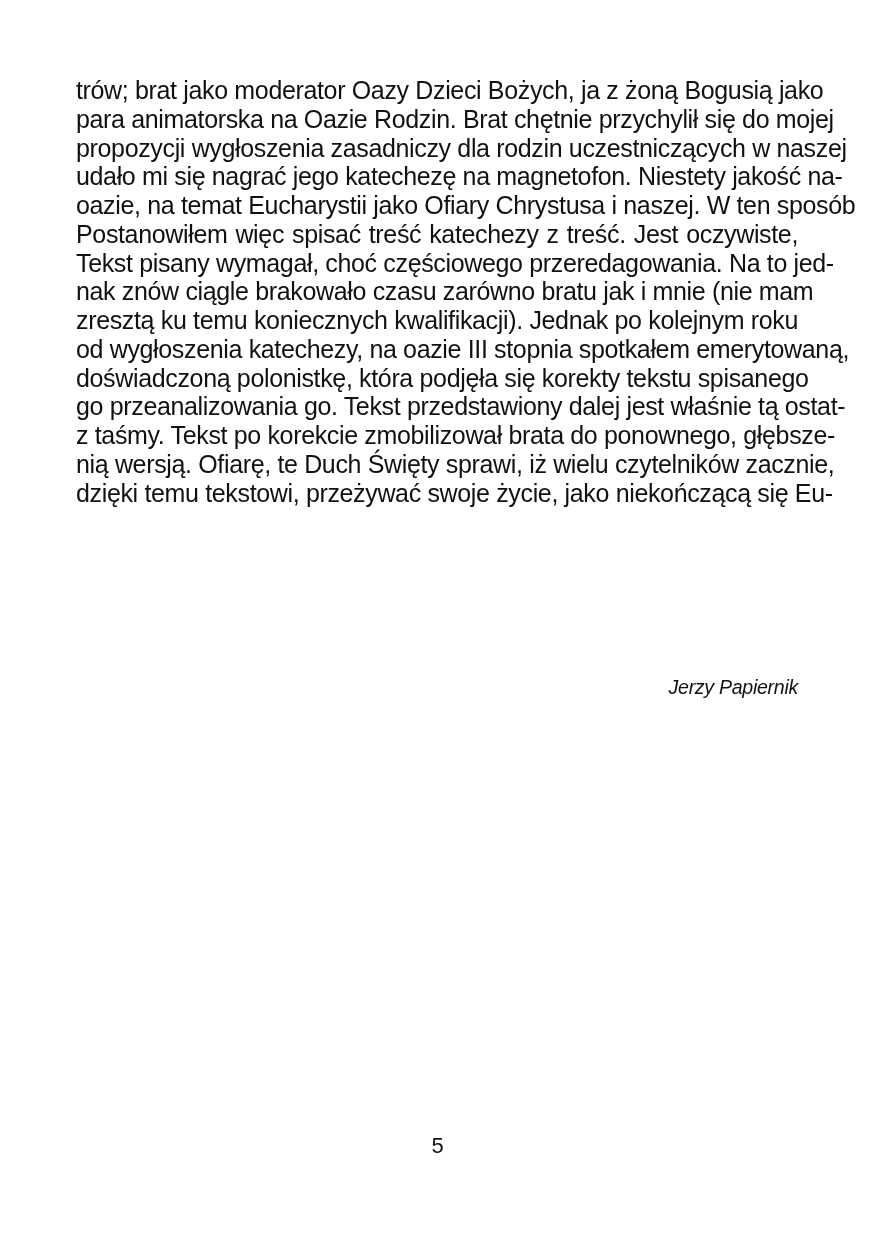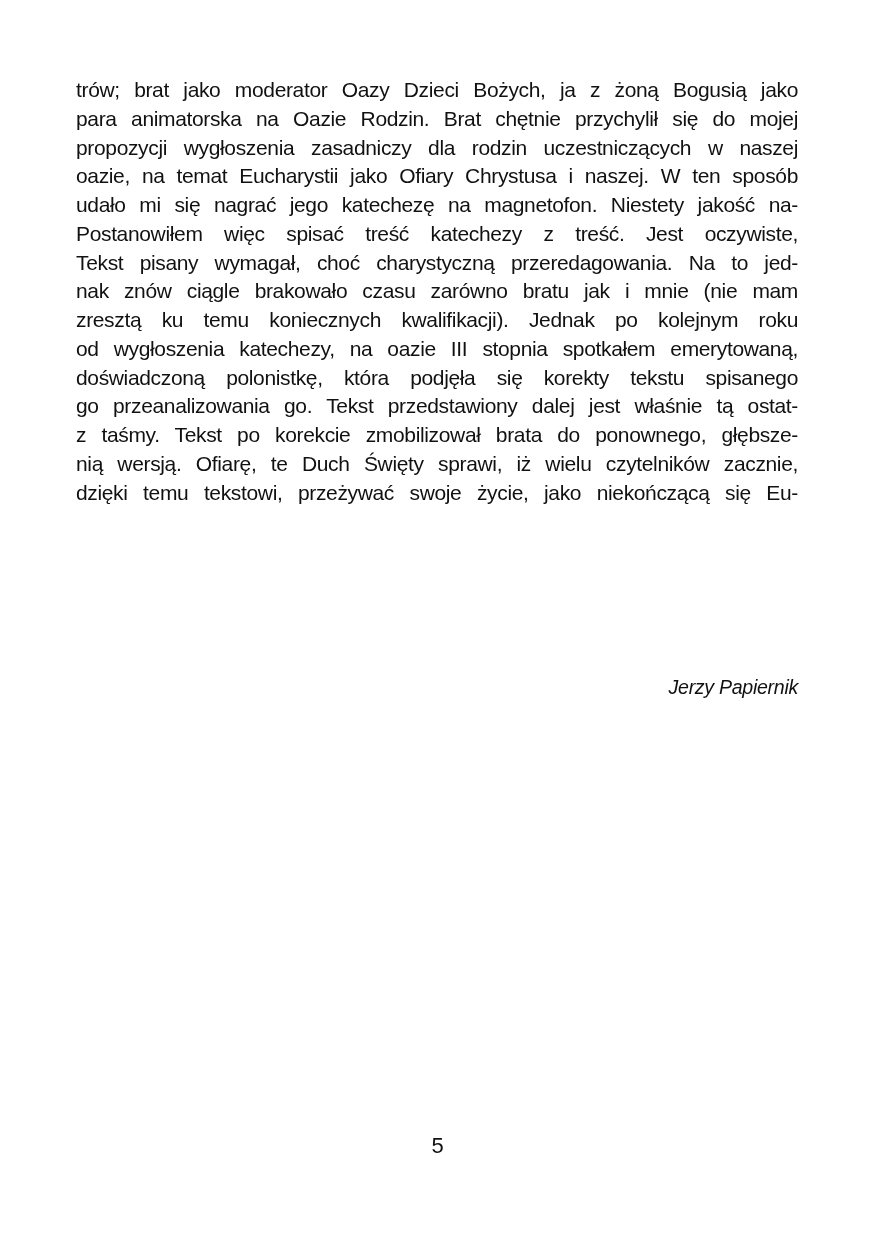--- a/index.html
+++ b/index.html
@@ -25,21 +25,21 @@
     .body-text {
       position: absolute;
       left: 76px;
       top: 76px;
       width: 722px;
     }
     .line {
       display: block;
       height: 28.75px;
       line-height: 28.75px;
-      font-size: 21px;
+      font-size: 25px;
       letter-spacing: -0.35px;
       text-align: justify;
       text-align-last: justify;
       white-space: nowrap;
       overflow: visible;
     }
     .line.last {
       text-align-last: left;
     }
     .signature {
@@ -64,24 +64,24 @@
     }
   </style>
 </head>
 <body>
 
 <div class="page">
   <div class="body-text">
     <span class="line">trów; brat jako moderator Oazy Dzieci Bożych, ja z żoną Bogusią jako</span>
     <span class="line">para animatorska na Oazie Rodzin. Brat chętnie przychylił się do mojej</span>
     <span class="line">propozycji wygłoszenia zasadniczy dla rodzin uczestniczących w naszej</span>
+    <span class="line">udało mi się nagrać jego katechezę na magnetofon. Niestety jakość na-</span>
     <span class="line">oazie, na temat Eucharystii jako Ofiary Chrystusa i naszej. W ten sposób</span>
-    <span class="line">udało mi się nagrać jego katechezę na magnetofon. Niestety jakość na-</span>
     <span class="line">Postanowiłem więc spisać treść katechezy z treść. Jest oczywiste,</span>
-    <span class="line">Tekst pisany wymagał, choć charystyczną przeredagowania. Na to jed-</span>
+    <span class="line">Tekst pisany wymagał, choć częściowego przeredagowania. Na to jed-</span>
     <span class="line">nak znów ciągle brakowało czasu zarówno bratu jak i mnie (nie mam</span>
     <span class="line">zresztą ku temu koniecznych kwalifikacji). Jednak po kolejnym roku</span>
     <span class="line">od wygłoszenia katechezy, na oazie III stopnia spotkałem emerytowaną,</span>
     <span class="line">doświadczoną polonistkę, która podjęła się korekty tekstu spisanego</span>
     <span class="line">go przeanalizowania go. Tekst przedstawiony dalej jest właśnie tą ostat-</span>
     <span class="line">z taśmy. Tekst po korekcie zmobilizował brata do ponownego, głębsze-</span>
     <span class="line">nią wersją. Ofiarę, te Duch Święty sprawi, iż wielu czytelników zacznie,</span>
     <span class="line">dzięki temu tekstowi, przeżywać swoje życie, jako niekończącą się Eu-</span>
   </div>
 

